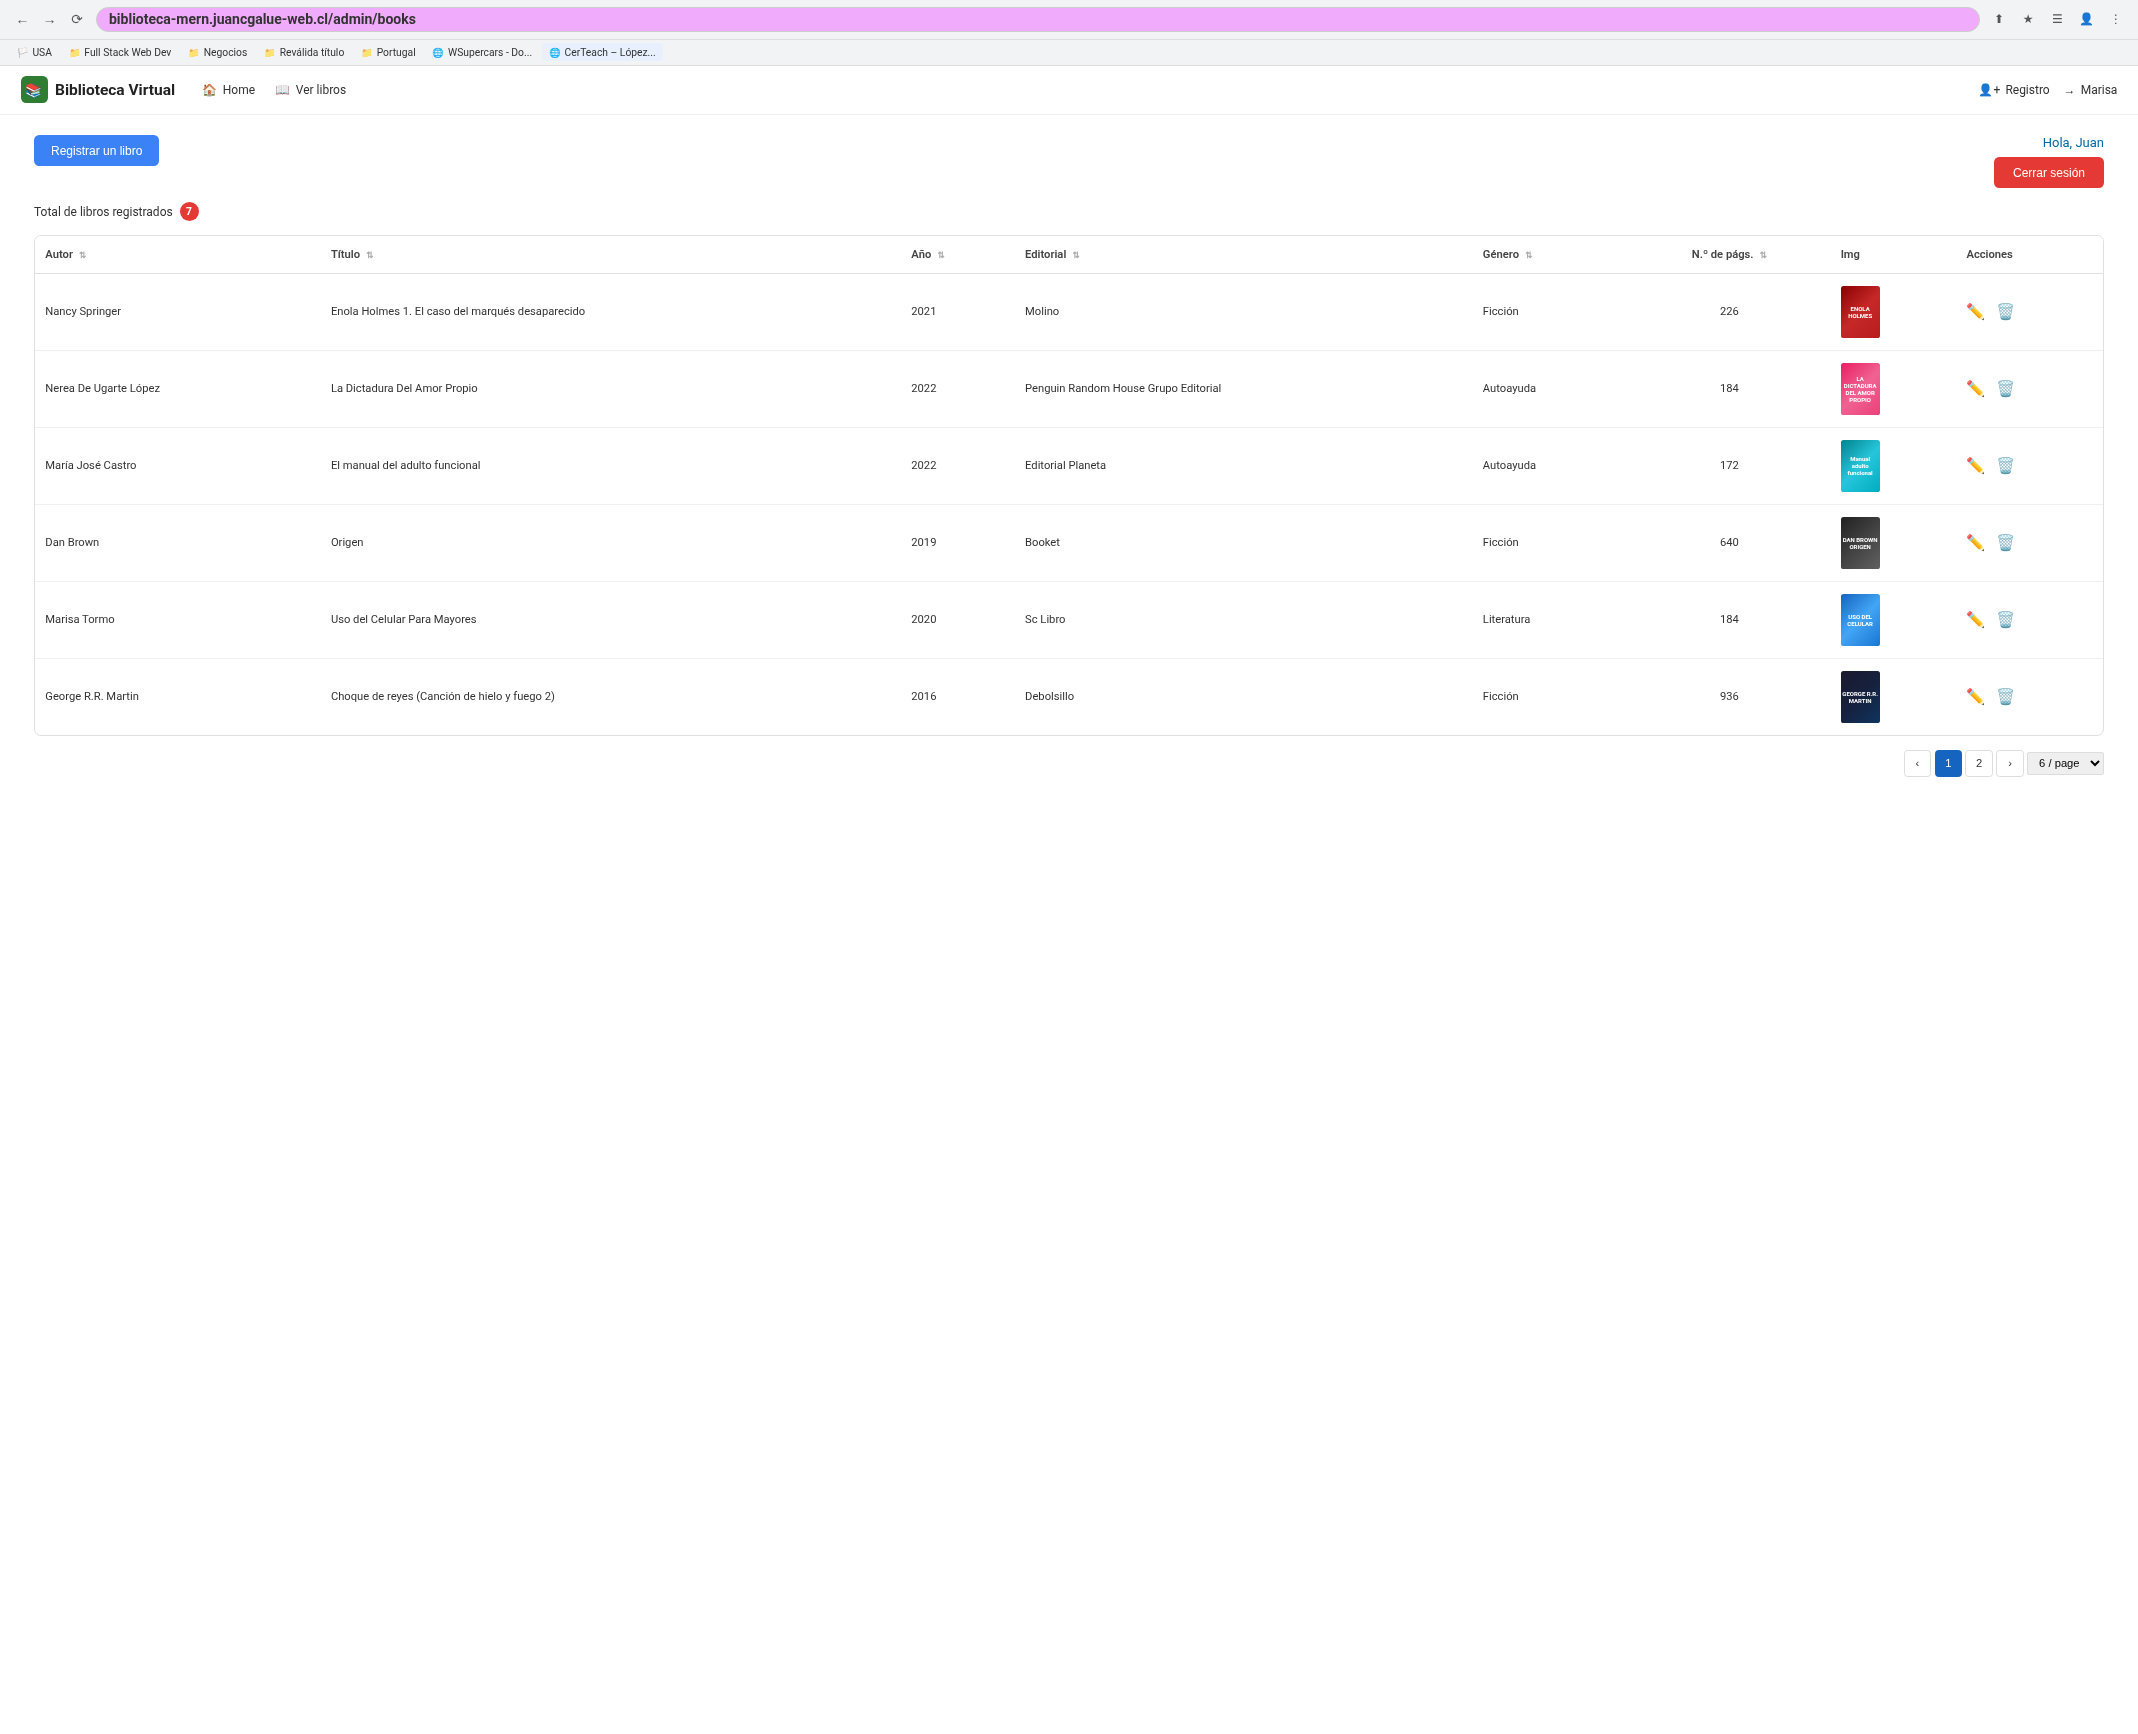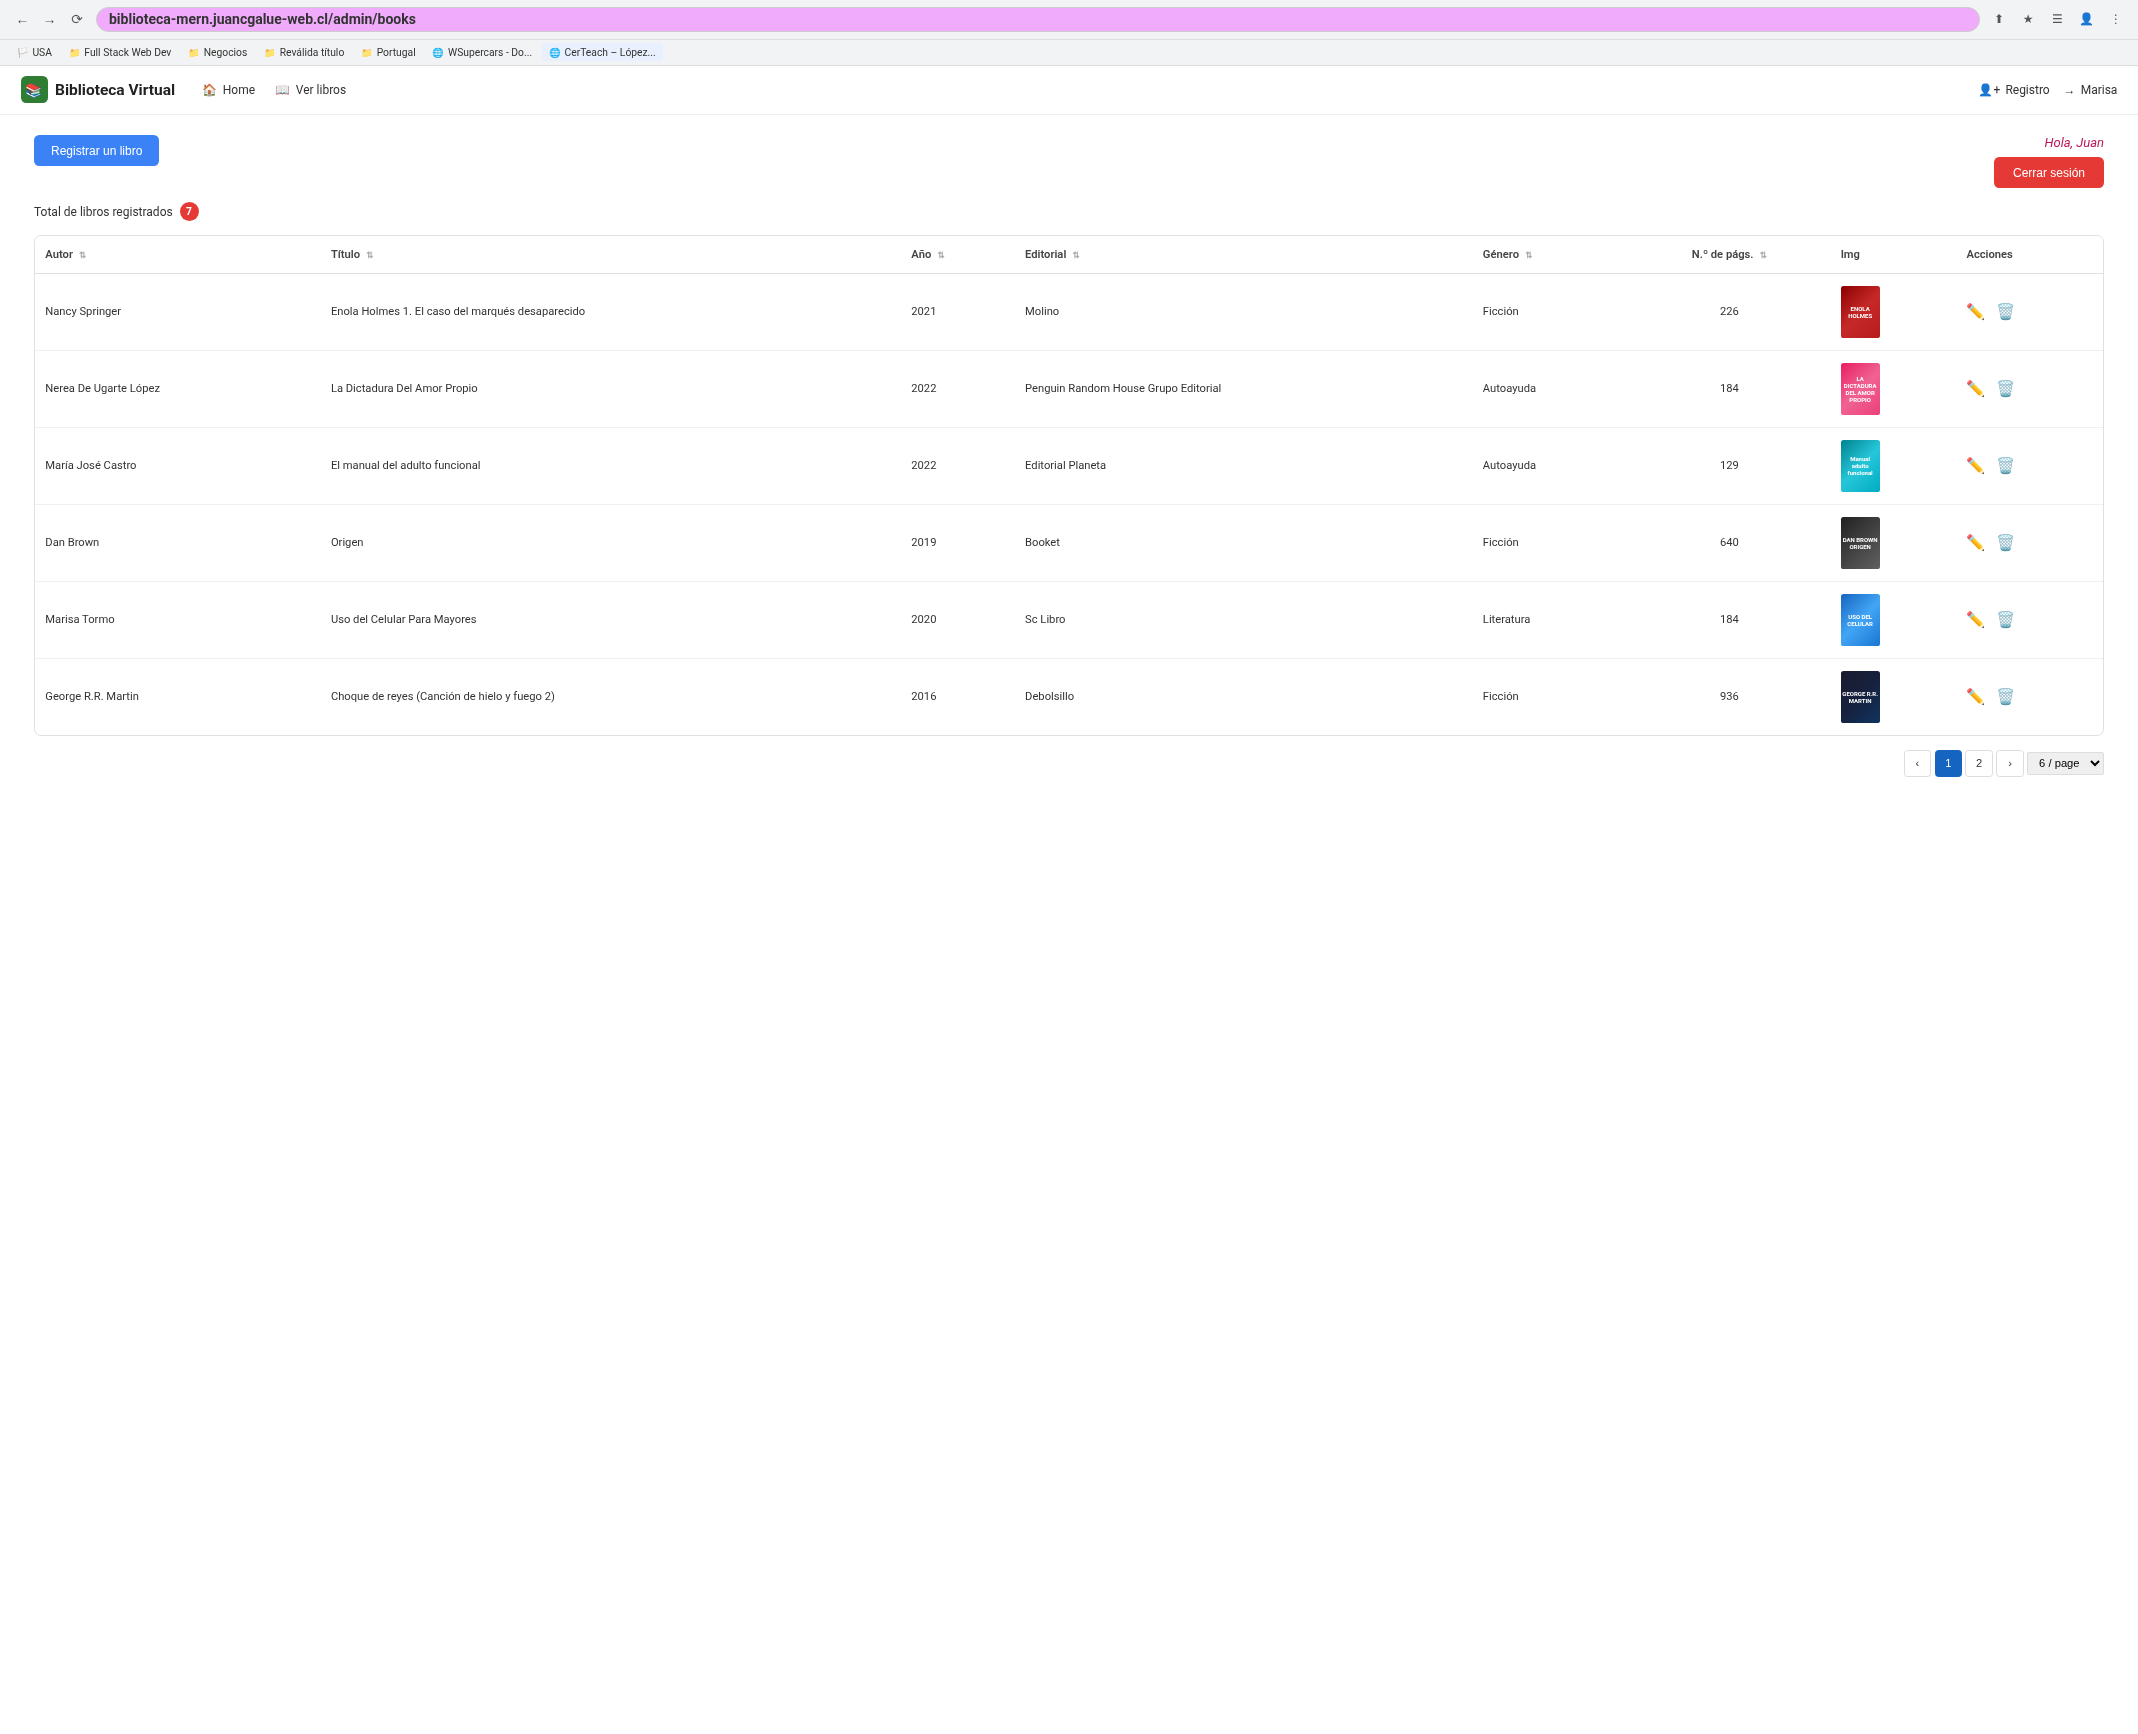--- a/index.html
+++ b/index.html
@@ -27,21 +27,21 @@
     .brand { display: flex; align-items: center; gap: 6.9px; font-weight: 700; font-size: 15.5px; color: #222; text-decoration: none; margin-right: 27.5px; }
     .brand-icon { width: 27.5px; height: 27.5px; background: #2e7d32; border-radius: 5.2px; display: flex; align-items: center; justify-content: center; color: #fff; font-size: 13.8px; }
     .nav-links { display: flex; gap: 20.6px; align-items: center; }
     .nav-link { display: flex; align-items: center; gap: 5.2px; color: #333; text-decoration: none; font-size: 12px; cursor: pointer; }
     .nav-right { margin-left: auto; display: flex; align-items: center; gap: 13.8px; }
     .nav-action-btn { display: flex; align-items: center; gap: 5.2px; color: #333; font-size: 12px; cursor: pointer; text-decoration: none; }
 
     
     .main { padding: 20.6px 34px; }
     .top-bar { display: flex; justify-content: space-between; align-items: flex-start; margin-bottom: 13.8px; }
-    .greeting { text-align: right; font-size: 13px; color: #be185d; margin-bottom: 6.9px; font-style: italic; }
+    .greeting { text-align: right; font-size: 13px; color: #0369a1; margin-bottom: 6.9px; }
     .logout-btn { background: #e53935; color: #fff; border: none; border-radius: 5.2px; padding: 8.6px 19px; font-size: 12px; font-weight: 500; cursor: pointer; }
     .register-btn { background: #3b82f6; color: #fff; border: none; border-radius: 5.2px; padding: 8.6px 17px; font-size: 12px; cursor: pointer; }
 
     .page-title { text-align: center; font-size: 27.5px; font-weight: 700; margin-bottom: 17px; color: #111; }
 
     .total-info { display: flex; align-items: center; gap: 6.9px; margin-bottom: 13.8px; font-size: 12px; color: #333; }
     .badge { background: #e53935; color: #fff; border-radius: 50%; width: 19px; height: 19px; display: flex; align-items: center; justify-content: center; font-size: 10.3px; font-weight: 700; }
 
     
     .table-container { border: 0.9px solid #e0e0e0; border-radius: 6.9px; overflow: hidden; }
@@ -242,21 +242,21 @@
         <button class="delete-btn">🗑️</button>
       </div>
     </td>
   </tr>
             <tr>
     <td>María José Castro</td>
     <td>El manual del adulto funcional</td>
     <td>2022</td>
     <td>Editorial Planeta</td>
     <td>Autoayuda</td>
-    <td class="pages-cell">129</td>
+    <td class="pages-cell">172</td>
     <td>
       <div class="book-img cover-manual">
         <span class="cover-text">Manual adulto funcional</span>
       </div>
     </td>
     <td>
       <div class="actions-cell">
         <button class="edit-btn">✏️</button>
         <button class="delete-btn">🗑️</button>
       </div>

